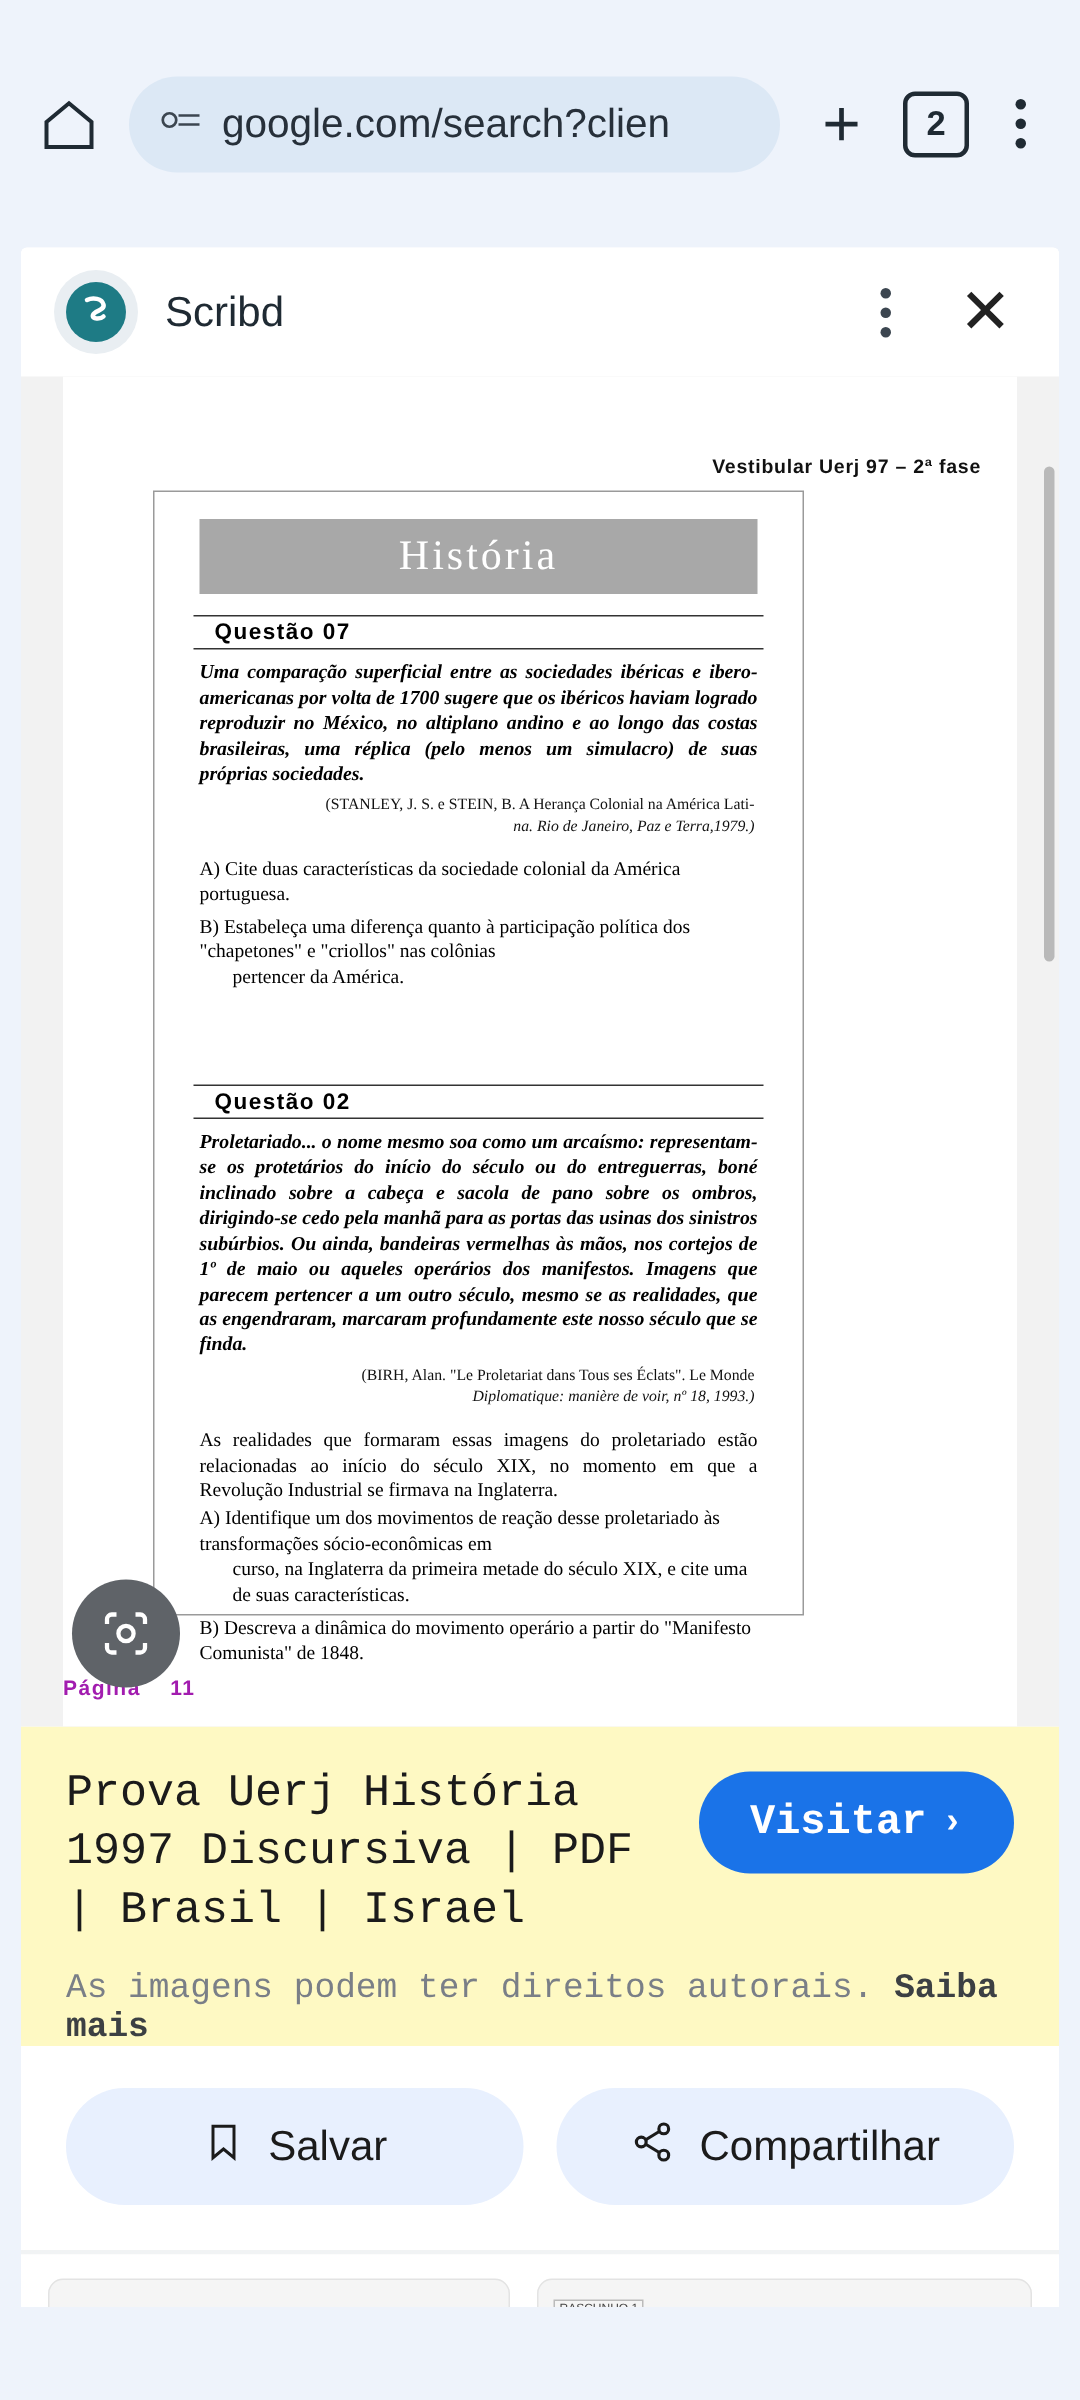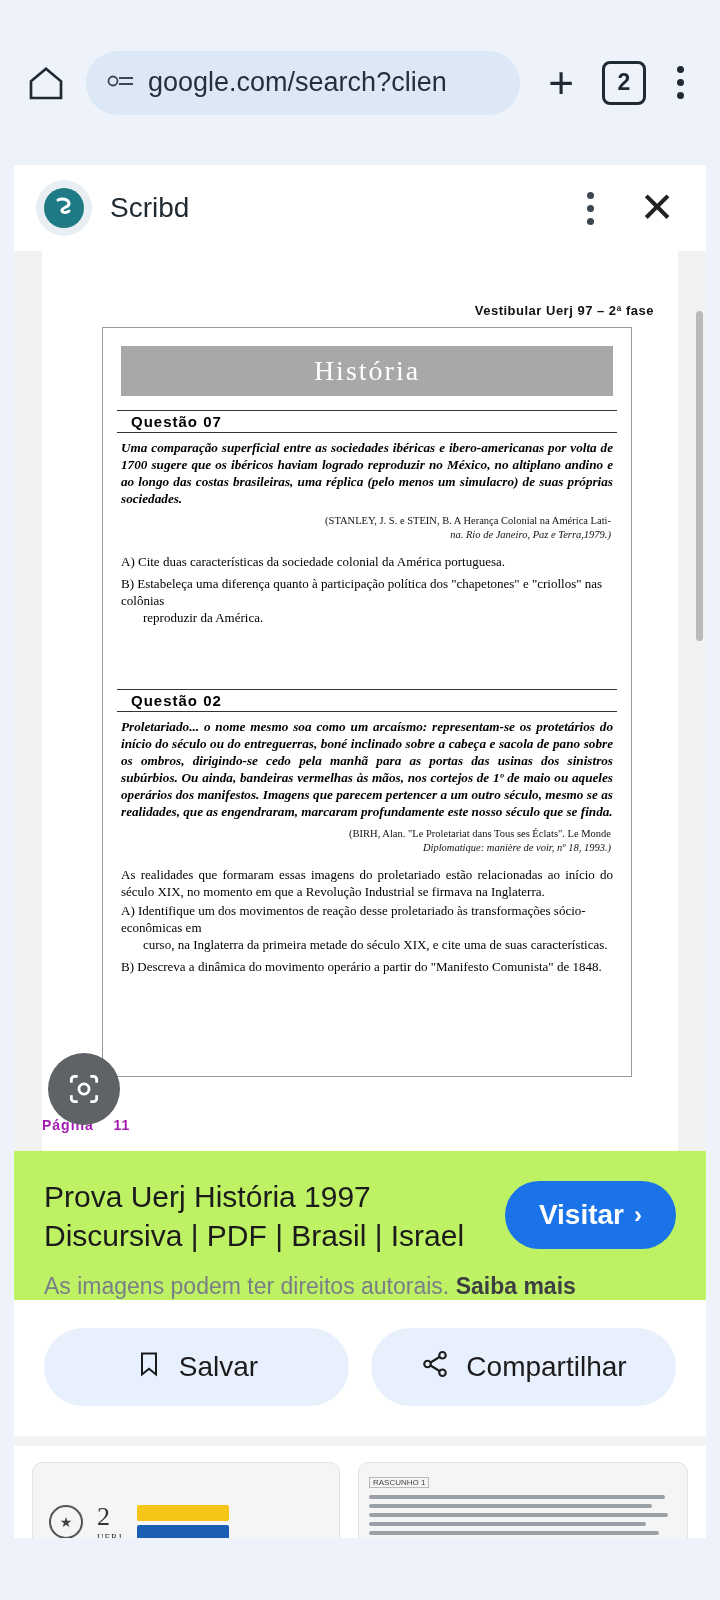--- a/index.html
+++ b/index.html
@@ -140,24 +140,24 @@
   .doc-topline {
     position: absolute;
     right: 24px; top: 52px;
     font-family: "Liberation Sans", sans-serif;
     font-size: 13px; font-weight: bold; color: #111;
     letter-spacing: 0.5px;
   }
   .doc-frame {
     position: absolute;
     left: 60px; top: 76px;
-    width: 530px; height: 750px;
+    width: 434px; height: 750px;
     border: 1px solid #9a9a9a;
     background: #fff;
-    padding: 10px 12px;
+    padding: 10px 24px;
   }
   .title-band {
     margin: 8px 6px 14px 6px;
     height: 50px;
     background: #a8a8a8;
     display: flex; align-items: center; justify-content: center;
   }
   .title-band span {
     color: #fff; font-size: 28px; letter-spacing: 2px;
     font-family: "Liberation Serif", serif;
@@ -213,23 +213,24 @@
     left: 34px; bottom: 26px;
     width: 72px; height: 72px;
     border-radius: 50%;
     background: #5f6368;
     display: flex; align-items: center; justify-content: center;
     z-index: 5;
   }
 
   
   .info {
-    background: #bef264;
+    background: #fef9c3;
     padding: 26px 30px 0 30px;
     flex: 0 0 auto;
+    font-family: Liberation Mono, monospace;
   }
   .info-row {
     display: flex; align-items: flex-start; gap: 18px;
   }
   .info-title {
     flex: 1 1 auto;
     font-size: 30px; line-height: 1.3; color: #1b1b1b;
   }
   .visit-btn {
     flex: 0 0 auto;
@@ -356,21 +357,21 @@
               <div>(STANLEY, J. S. e STEIN, B. A Herança Colonial na América Lati-</div>
               <div class="ital">na. Rio de Janeiro, Paz e Terra,1979.)</div>
             </div>
             <div class="item">
               <span>A)</span>
               <span>Cite duas características da sociedade colonial da América portuguesa.</span>
             </div>
             <div class="item">
               <span>B)</span>
               <span>Estabeleça uma diferença quanto à participação política dos "chapetones" e "criollos" nas colônias</span>
-              <span class="cont">reproduzir da América.</span>
+              <span class="cont">pertencer da América.</span>
             </div>
 
             <div class="spacer-60"></div>
 
             <div class="q-head">Questão  02</div>
             <div class="excerpt">Proletariado... o nome mesmo soa como um arcaísmo: representam-se os protetários do início do século ou do entreguerras, boné inclinado sobre a cabeça e sacola de pano sobre os ombros, dirigindo-se cedo pela manhã para as portas das usinas dos sinistros subúrbios. Ou ainda, bandeiras vermelhas às mãos, nos cortejos de 1º de maio ou aqueles operários dos manifestos. Imagens que parecem pertencer a um outro século, mesmo se as realidades, que as engendraram, marcaram profundamente este nosso século que se finda.</div>
             <div class="source">
               <div>(BIRH, Alan. "Le Proletariat dans Tous ses Éclats". Le Monde</div>
               <div class="ital">Diplomatique: manière de voir, nº 18, 1993.)</div>
             </div>

